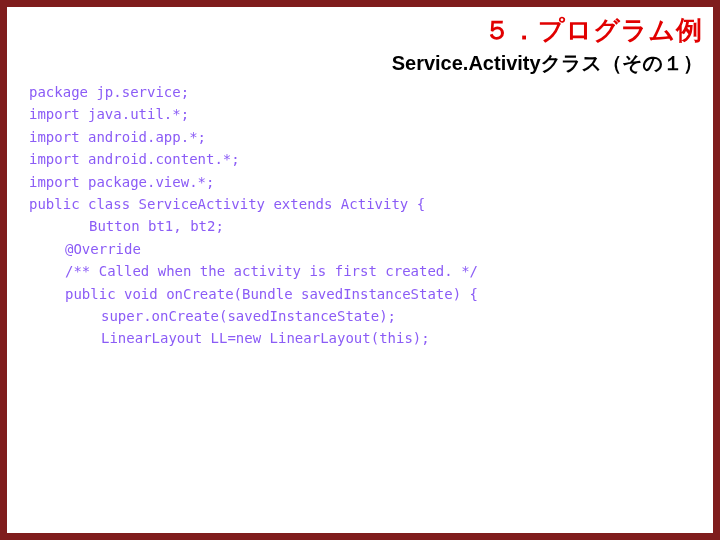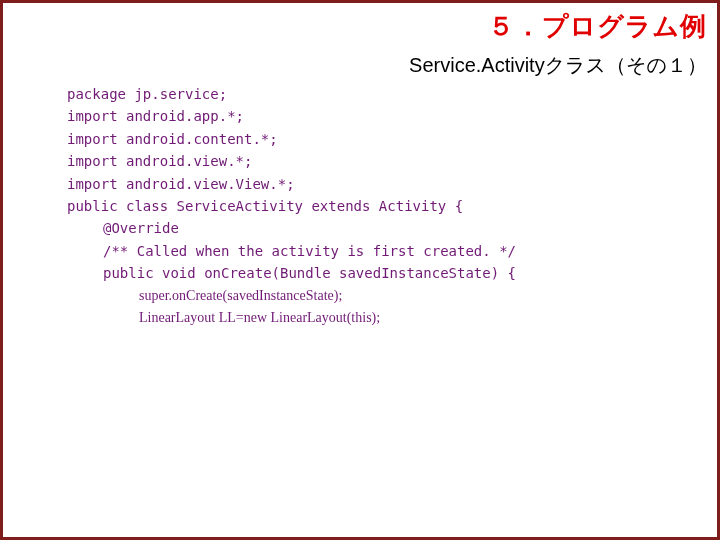--- a/index.html
+++ b/index.html
@@ -2,70 +2,71 @@
 <html><head>
   <meta charset="utf-8">
   <style>
     * { margin: 0; padding: 0; box-sizing: border-box; }
     html, body { width: 720px; height: 540px; background: #fff; font-family: sans-serif; overflow: hidden; }
     .page {
       width: 720px;
       height: 540px;
       position: relative;
       background: #fff;
-      border: 3px solid #7f1d1d;
+      border: 7px solid #7f1d1d;
     }
     .title-block {
       text-align: right;
       padding: 6px 10px 0 0;
     }
     .title1 {
       font-size: 26px;
       font-weight: bold;
       color: #e10000;
       letter-spacing: 1px;
     }
     .title2 {
       font-size: 20px;
       color: #000;
-      margin-top: 8px;
+      margin-top: 2px;
+      font-weight: bold;
     }
     .code-block {
       padding: 0 0 0 22px;
       margin-top: 4px;
     }
     .code-line {
       font-family: "MS Gothic","Osaka-Mono","Menlo","Consolas",monospace;
       font-size: 14px;
       line-height: 1.6;
       white-space: pre;
-      color: #701a75;
-      margin-left: 42px;
+      color: #8b5cf6;
     }
     .indent1 { padding-left: 60px; }
     .indent2 { padding-left: 36px; }
-    .indent3 { padding-left: 72px; font-family: Liberation Serif, serif; }
+    .indent3 { padding-left: 72px; }
   </style>
 </head>
 <body>
 
 <div class="page">
 
   <div class="title-block">
     <div class="title1">５．プログラム例</div>
     <div class="title2">Service.Activityクラス（その１）</div>
   </div>
 
   <div class="code-block">
     <div class="code-line">package jp.service;</div>
+    <div class="code-line">import java.util.*;</div>
     <div class="code-line">import android.app.*;</div>
     <div class="code-line">import android.content.*;</div>
-    <div class="code-line">import android.view.*;</div>
-    <div class="code-line">import android.view.View.*;</div>
+    <div class="code-line">import package.view.*;</div>
     <div class="code-line">public class ServiceActivity extends Activity {</div>
+    <div class="code-line indent1">Button bt1, bt2;</div>
     <div class="code-line indent2">@Override</div>
     <div class="code-line indent2">/** Called when the activity is first created. */</div>
     <div class="code-line indent2">public void onCreate(Bundle savedInstanceState) {</div>
     <div class="code-line indent3">super.onCreate(savedInstanceState);</div>
     <div class="code-line indent3">LinearLayout LL=new LinearLayout(this);</div>
   </div>
 
 </div>
 
 </body></html>

